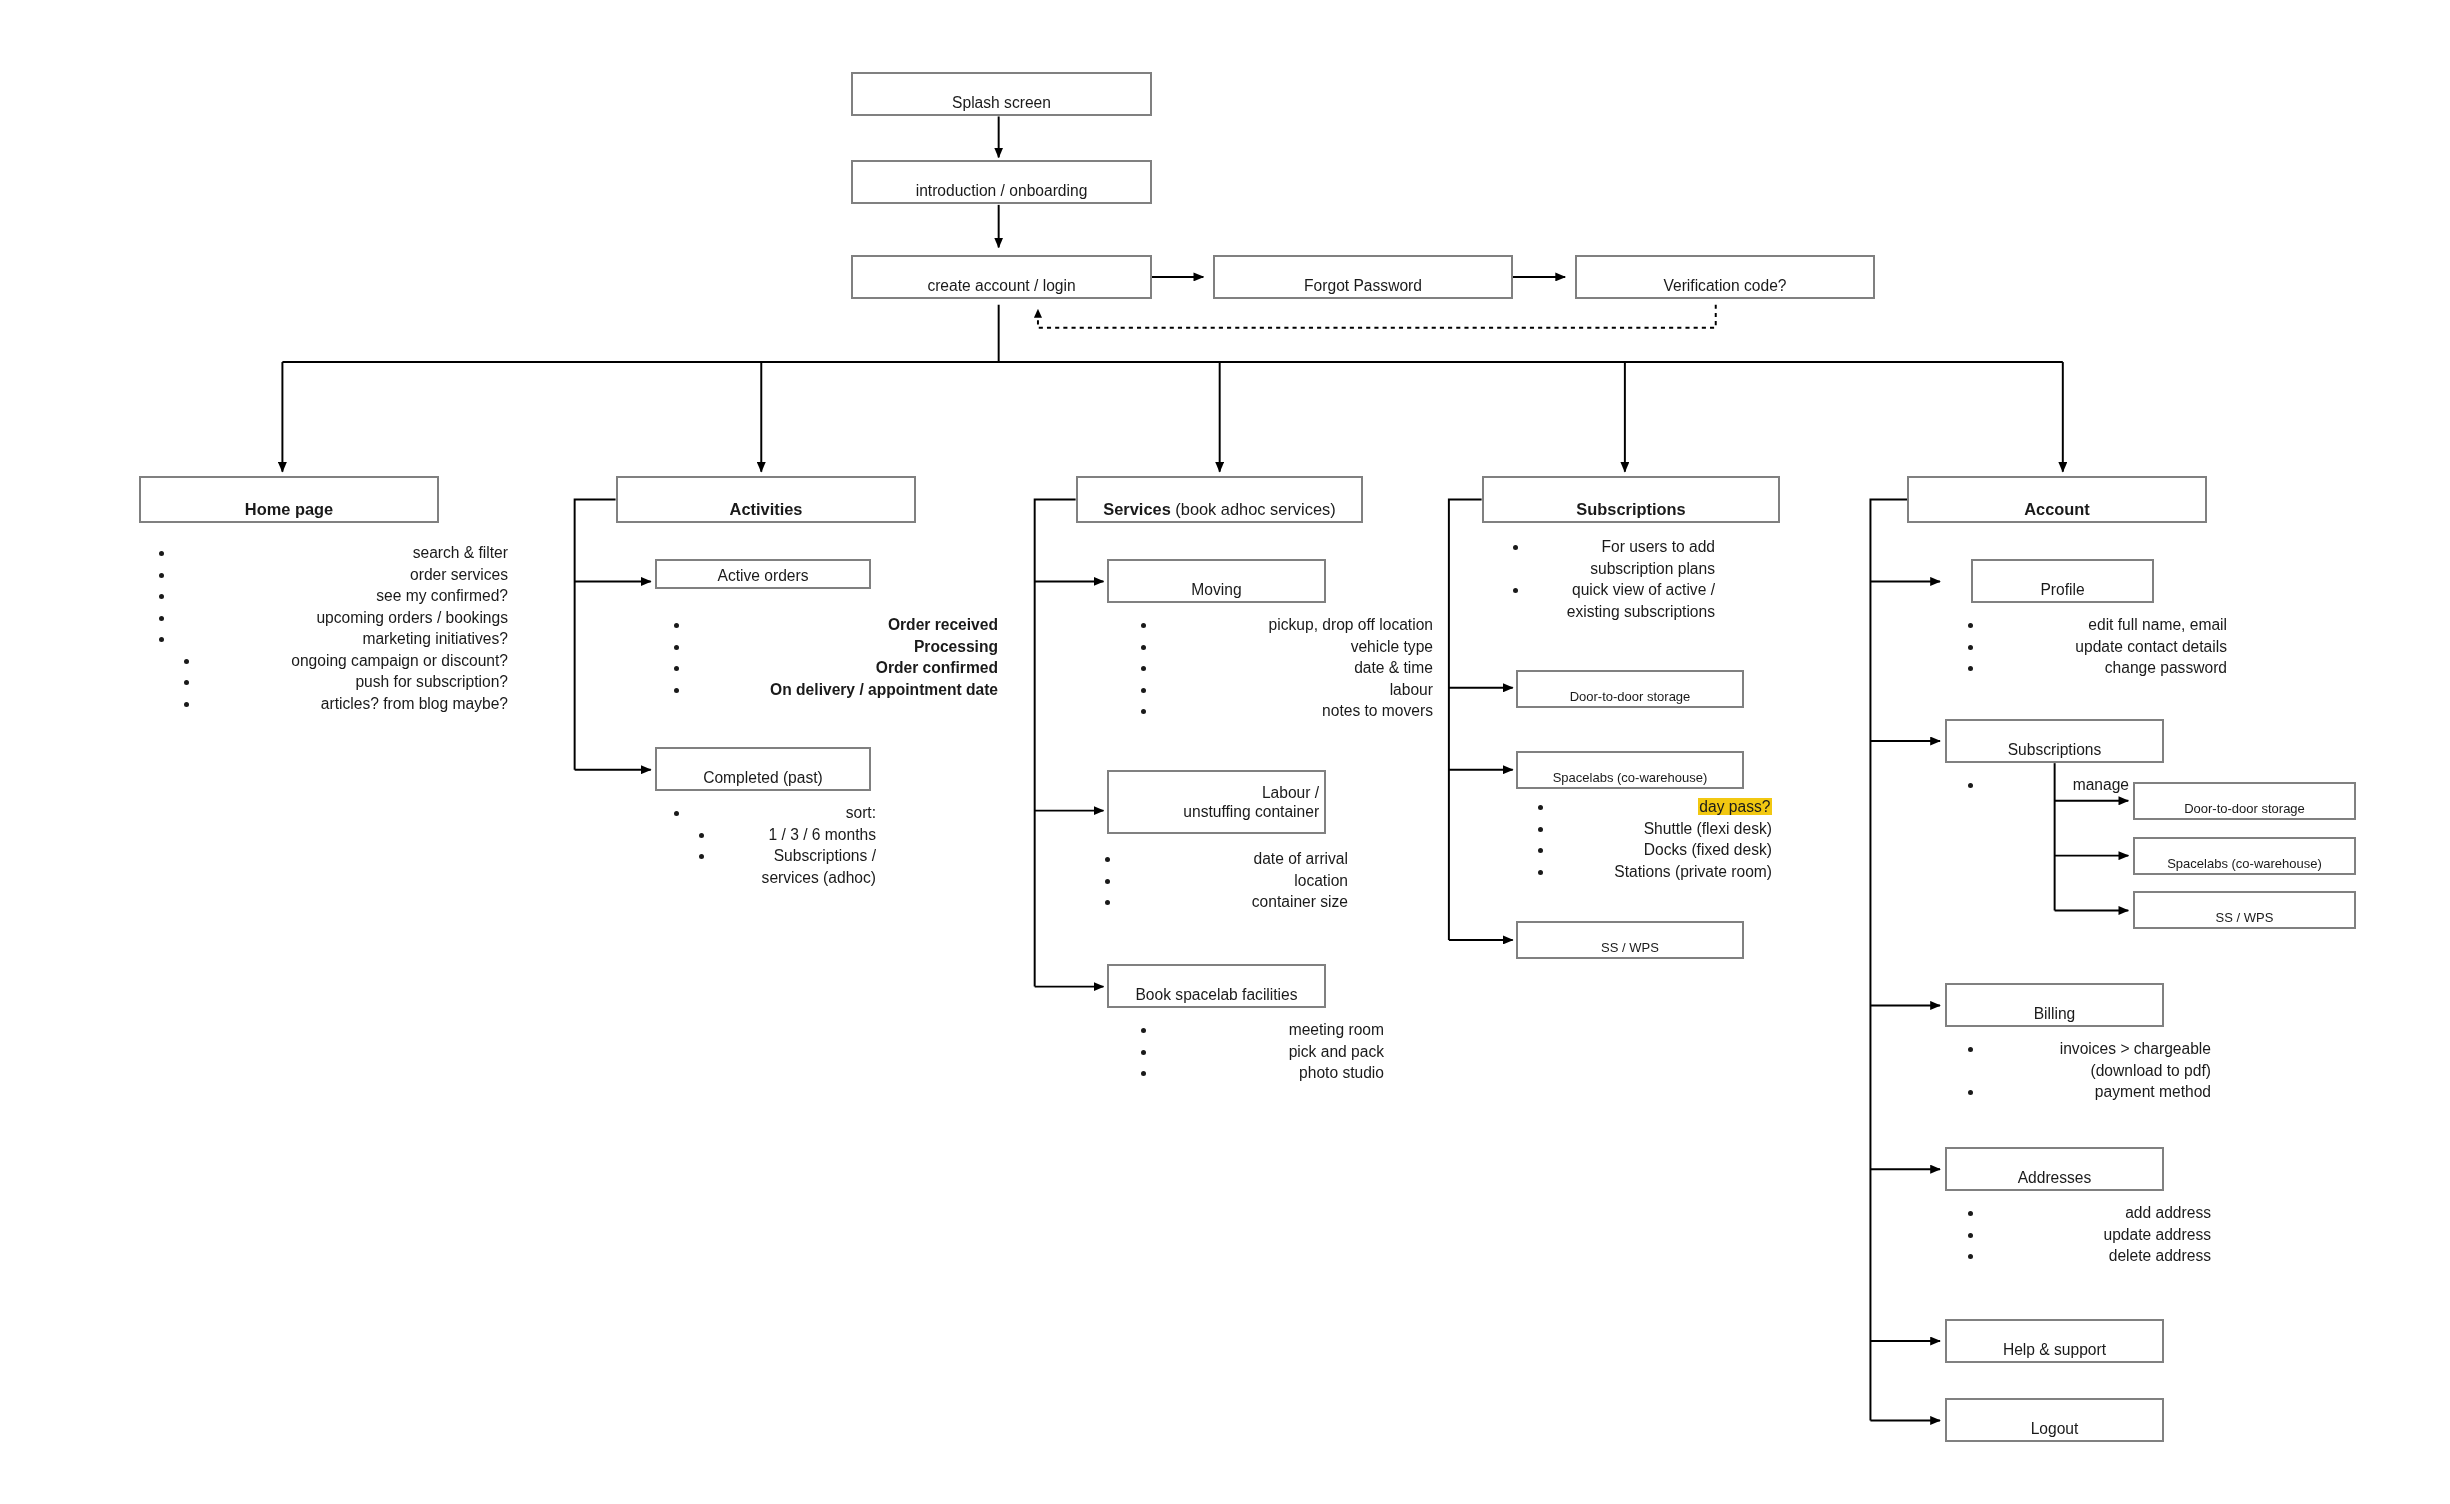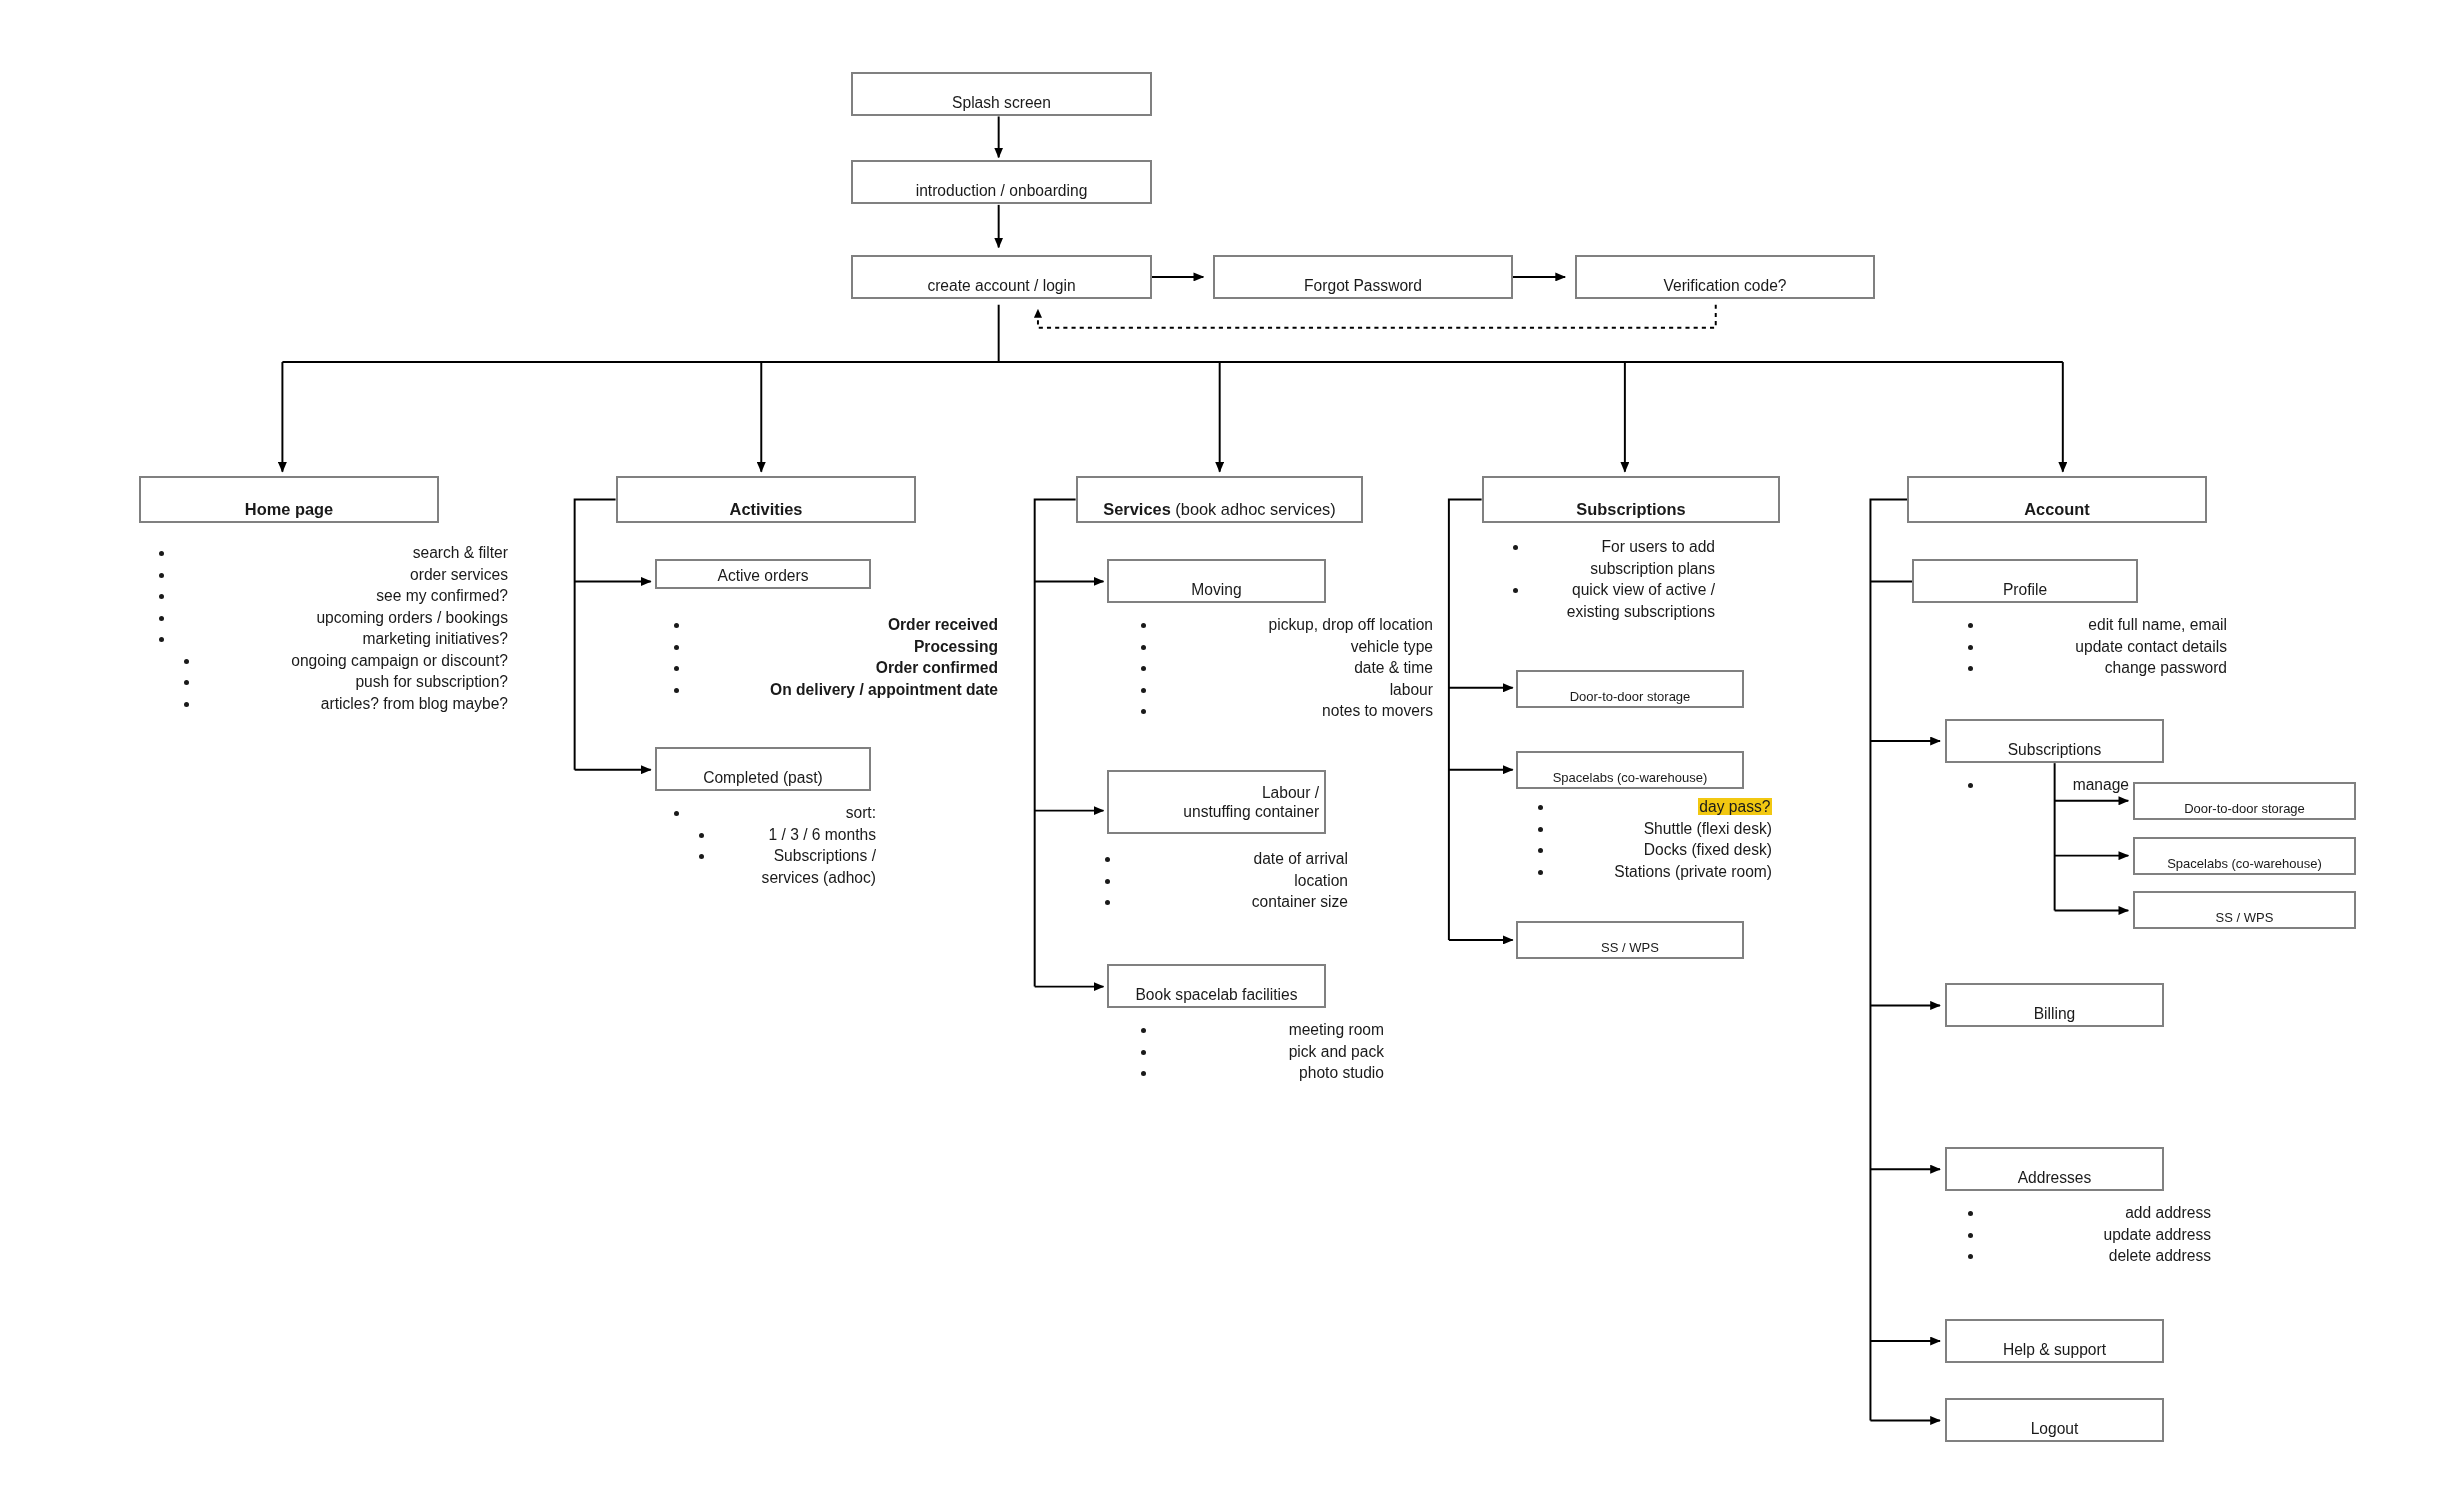--- a/index.html
+++ b/index.html
@@ -278,21 +278,21 @@
   </div>
 
   <div class="node fs-sm" style="left:1516px; top:921px; width:228px; height:38px;">
     <span class="nlabel">SS / WPS</span>
   </div>
 
   <div class="node fs-lg bold" style="left:1907px; top:476px; width:300px; height:47px;">
     <span class="nlabel">Account</span>
   </div>
 
-  <div class="node fs-md" style="left:1912px; top:559px; width:226px; height:44px;">
+  <div class="node fs-md" style="left:1971px; top:559px; width:183px; height:44px;">
     <span class="nlabel">Profile</span>
   </div>
 
   <div class="bullets" style="left:1965px; top:614px; width:262px;">
     <ul>
       <li>edit full name, email</li>
       <li>update contact details</li>
       <li>change password</li>
     </ul>
   </div>
@@ -316,20 +316,26 @@
   </div>
 
   <div class="node fs-sm" style="left:2133px; top:891px; width:223px; height:38px;">
     <span class="nlabel">SS / WPS</span>
   </div>
 
   <div class="node fs-md" style="left:1945px; top:983px; width:219px; height:44px;">
     <span class="nlabel">Billing</span>
   </div>
 
+  <div class="bullets" style="left:1965px; top:1038px; width:246px;">
+    <ul>
+      <li>invoices &gt; chargeable (download to pdf)</li>
+      <li>payment method</li>
+    </ul>
+  </div>
 
   <div class="node fs-md" style="left:1945px; top:1147px; width:219px; height:44px;">
     <span class="nlabel">Addresses</span>
   </div>
 
   <div class="bullets" style="left:1965px; top:1202px; width:246px;">
     <ul>
       <li>add address</li>
       <li>update address</li>
       <li>delete address</li>

